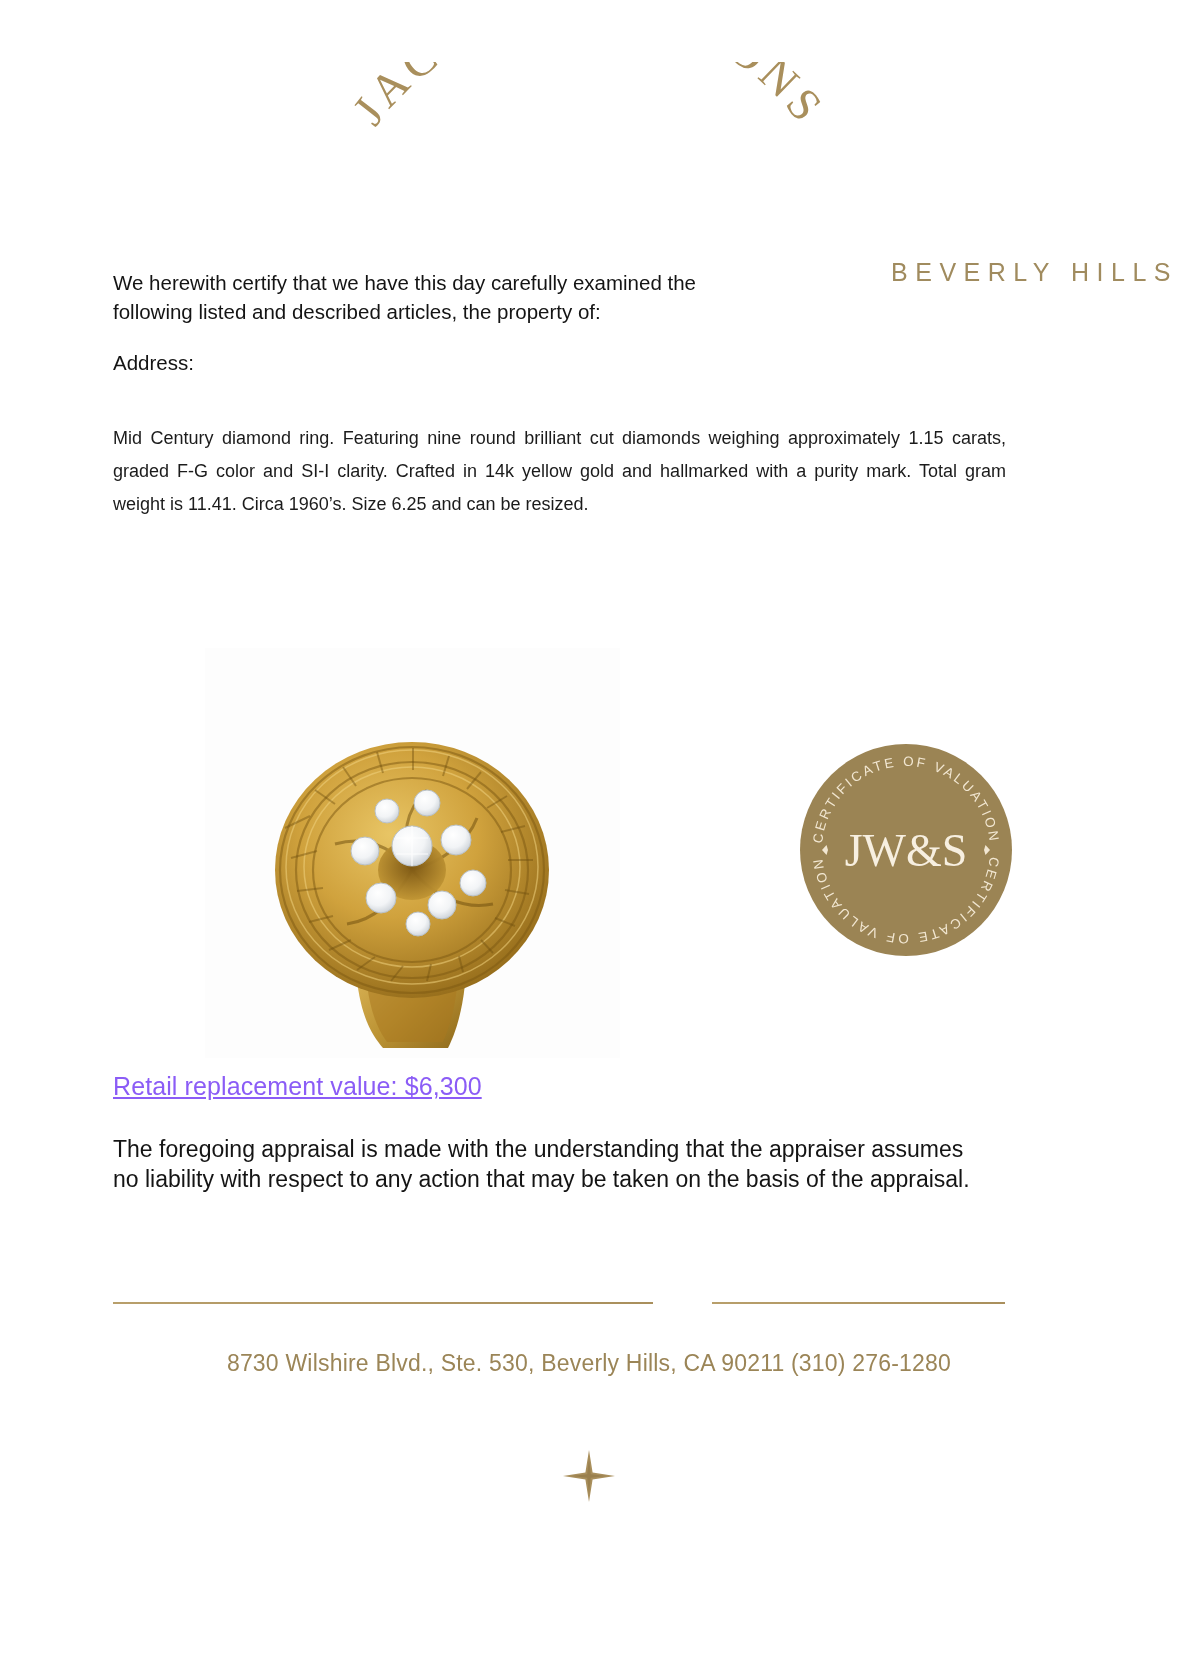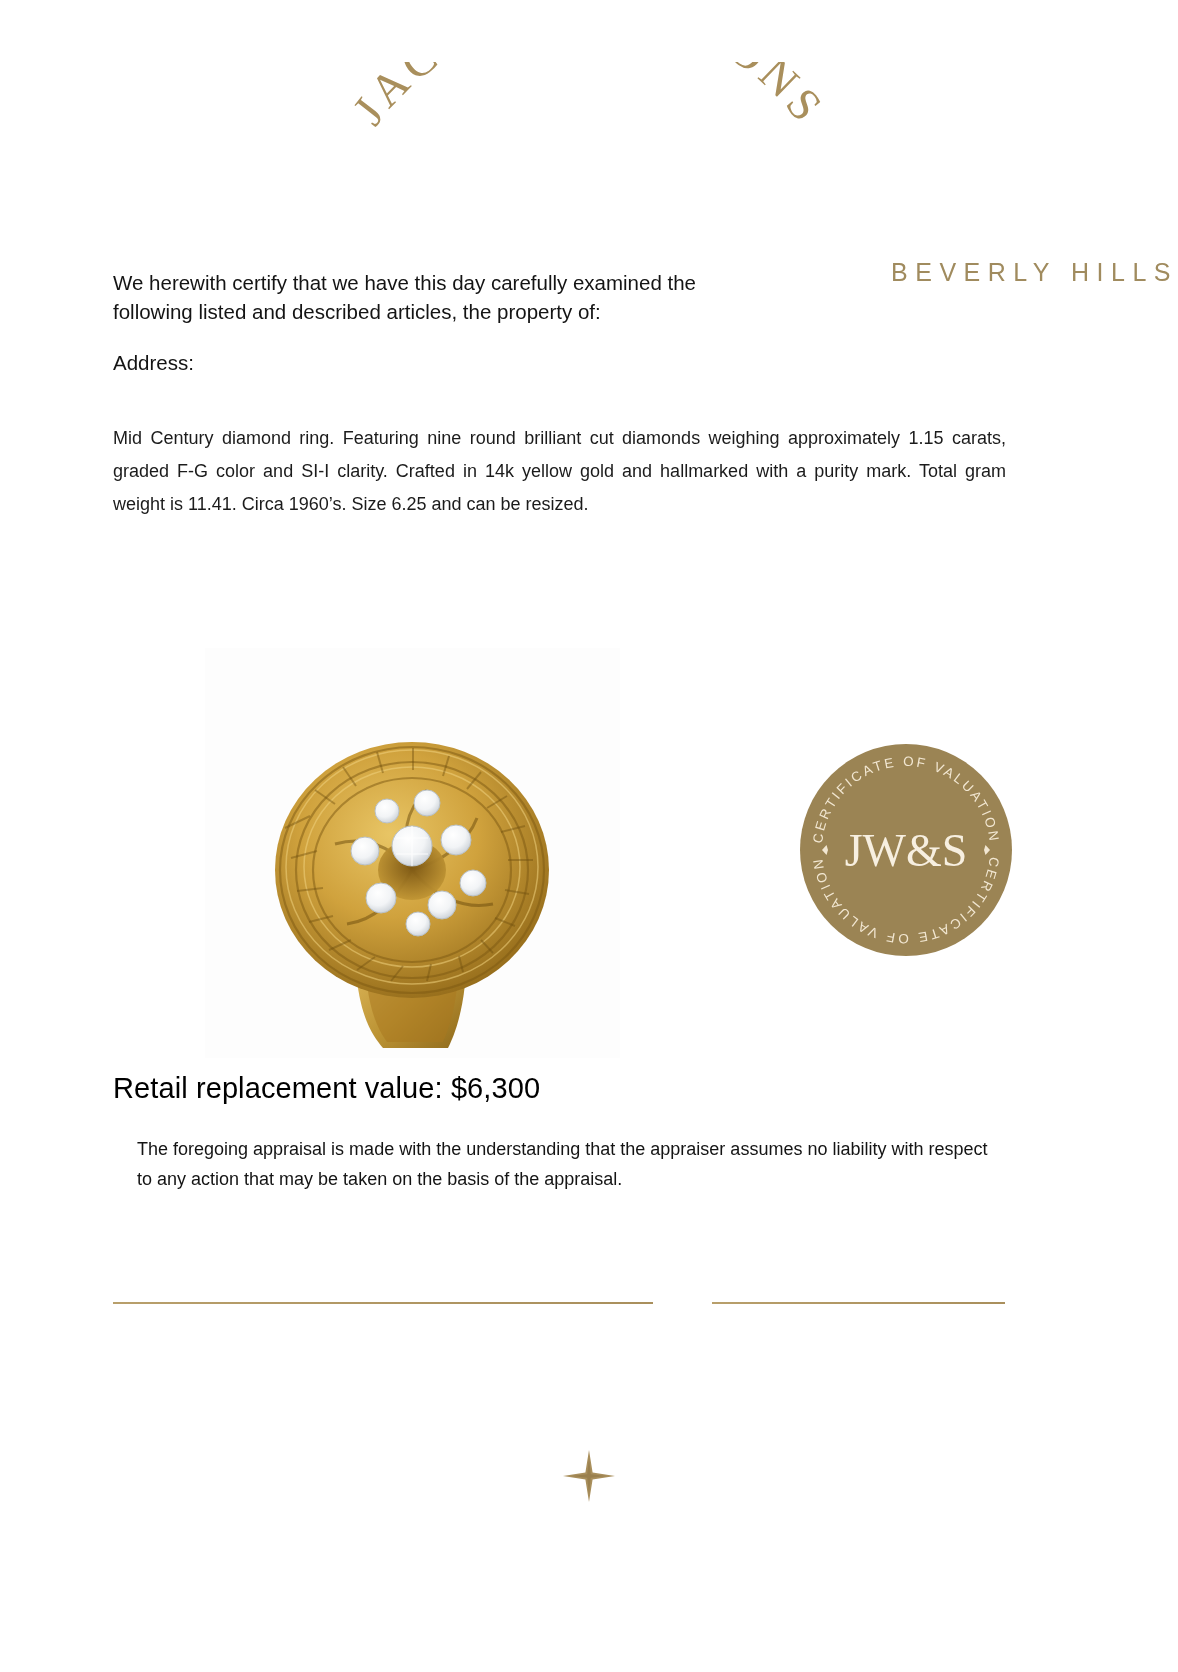--- a/index.html
+++ b/index.html
@@ -35,25 +35,25 @@
   
   .photo { position:absolute; left:205px; top:648px; width:415px; height:410px;
            background:#fdfdfd; }
   .photo-inner { position:absolute; inset:0; }
 
   
   .seal { position:absolute; left:800px; top:744px; width:212px; height:212px; }
 
   
   .value-line { position:absolute; left:113px; top:1072px; width:893px;
-                font-size:29px; color:#000000; letter-spacing:.1px; }
+                font-size:25px; color:#8b5cf6; letter-spacing:.1px;text-decoration:underline; }
 
   
   .disclaimer { position:absolute; left:113px; top:1134px; width:860px;
-                font-size:18px; line-height:30px; color:#141414;margin-left:24px; }
+                font-size:23px; line-height:30px; color:#141414; }
 
   
   .sig-left  { position:absolute; left:113px;  top:1302px; width:540px; height:2px;
                background:linear-gradient(90deg,#b89f6b,#a98f5c); }
   .sig-right { position:absolute; left:712px; top:1302px; width:293px; height:2px;
                background:linear-gradient(90deg,#b89f6b,#a98f5c); }
 
   
   .footer-addr { position:absolute; left:0; top:1350px; width:1178px;
                  text-align:center; font-size:23px; color:#9b8557; letter-spacing:.2px; }
@@ -228,20 +228,21 @@
     </svg>
   </div>
 
   <div class="value-line">Retail replacement value: $6,300</div>
 
   <div class="disclaimer">The foregoing appraisal is made with the understanding that the appraiser assumes no liability with respect to any action that may be taken on the basis of the appraisal.</div>
 
   <div class="sig-left"></div>
   <div class="sig-right"></div>
 
+  <div class="footer-addr">8730 Wilshire Blvd., Ste. 530, Beverly Hills, CA 90211 (310) 276-1280</div>
   <div class="star">
     <svg width="56" height="56" viewBox="0 0 56 56">
       <path d="M28 2 L31.6 24.4 L54 28 L31.6 31.6 L28 54 L24.4 31.6 L2 28 L24.4 24.4 Z" fill="#a98f5c"></path>
       <path d="M28 10 L29.8 26.2 L46 28 L29.8 29.8 L28 46 L26.2 29.8 L10 28 L26.2 26.2 Z" fill="#8d7341" opacity=".55"></path>
     </svg>
   </div>
 
 </div>
 
 </body></html>

